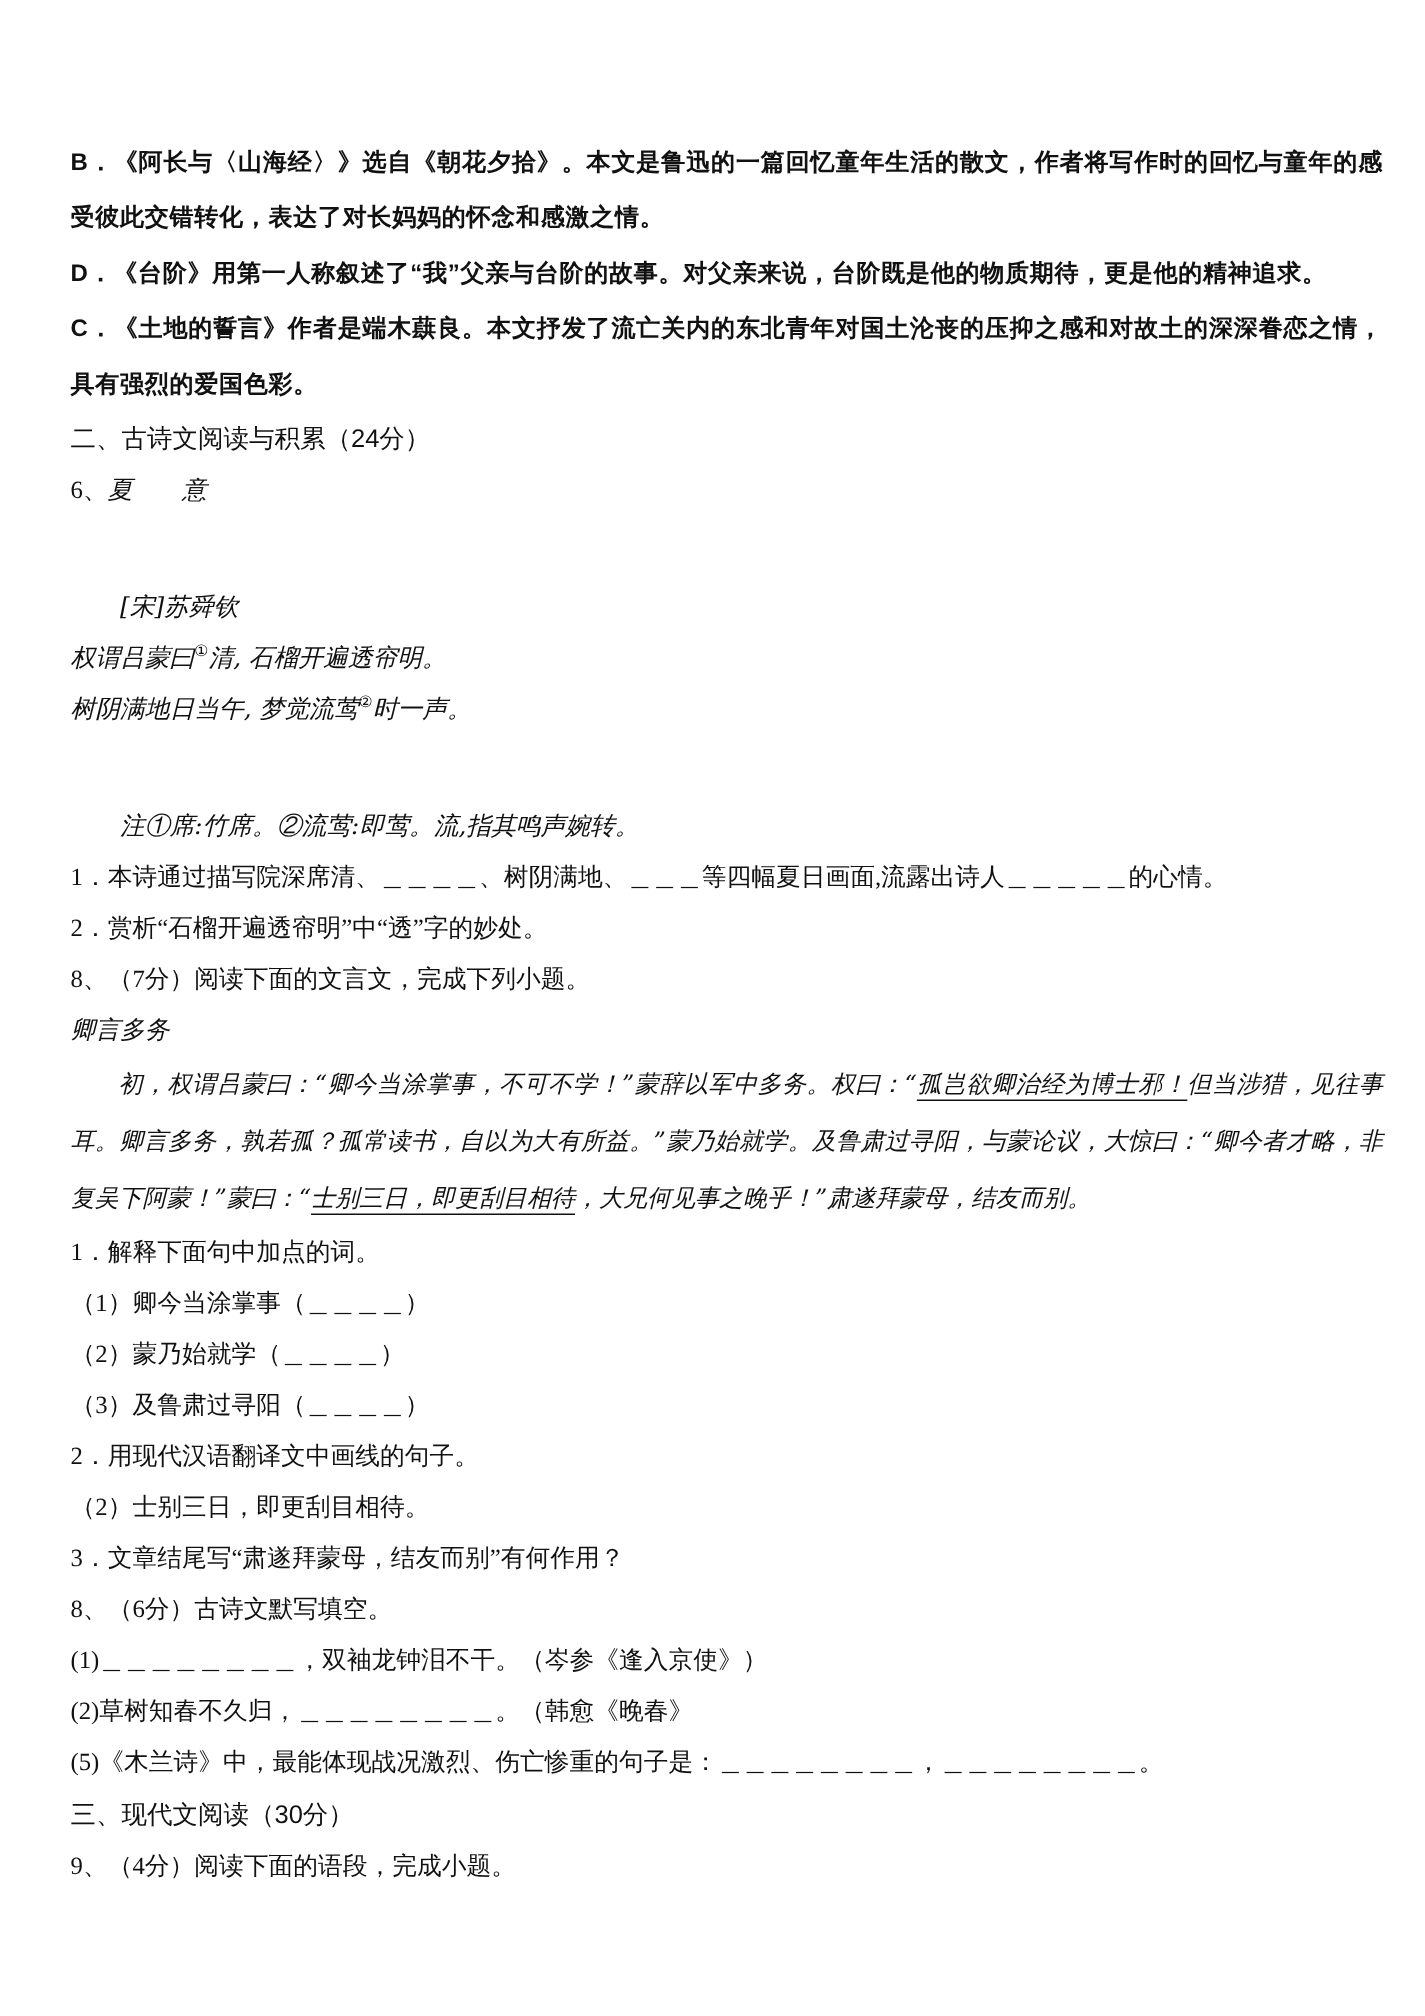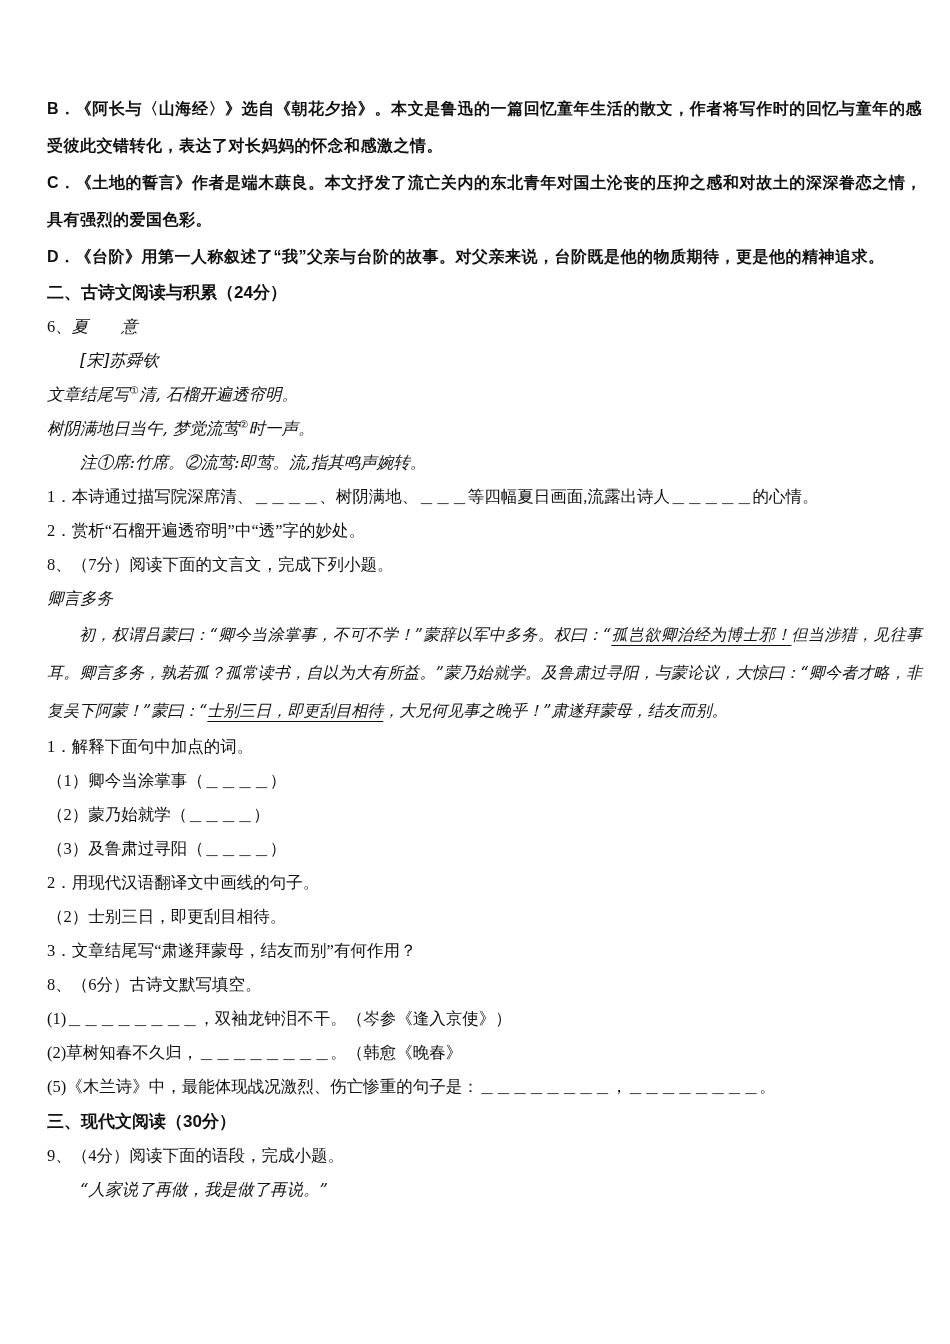--- a/index.html
+++ b/index.html
@@ -22,59 +22,59 @@
     font-family: "Liberation Sans", "DejaVu Sans", sans-serif;
     font-weight: 700;
     font-size: 16px;
     line-height: 37px;
     text-align: justify;
     letter-spacing: 0.5px;
   }
   
   .heading {
     font-family: "Liberation Sans", "DejaVu Sans", sans-serif;
-    font-weight: 700;
+    font-weight: 400;
     font-size: 17px;
     line-height: 34px;
     margin-top: 1px;
   }
   
   .line { line-height: 34px; }
   
   .kai {
     font-family: "DejaVu Serif", "Liberation Serif", serif;
     font-style: italic;
     font-weight: 400;
   }
-  .indent2 { text-indent: 2em; }
+  .indent2 { text-indent: 2em; margin-top: 44px; }
   .passage {
     line-height: 38px;
     text-align: justify;
     text-indent: 2em;
     font-size: 16px;
   }
   .uline { text-decoration: underline; text-underline-offset: 5px; text-decoration-thickness: 1px; font-style: italic; }
   .bold { font-weight: 400; }
   sup.note-ref { font-size: 10.5px; vertical-align: super; line-height: 0; font-style: normal; }
 </style>
 </head>
 <body>
 
 <div class="page">
 
   <p class="opt"><span>B．</span><span>《阿长与〈山海经〉》选自《朝花夕拾》。本文是鲁迅的一篇回忆童年生活的散文，作者将写作时的回忆与童年的感受彼此交错转化，表达了对长妈妈的怀念和感激之情。</span></p>
+  <p class="opt"><span>D．</span><span>《台阶》用第一人称叙述了“我”父亲与台阶的故事。对父亲来说，台阶既是他的物质期待，更是他的精神追求。</span></p>
   <p class="opt"><span>C．</span><span>《土地的誓言》作者是端木蕻良。本文抒发了流亡关内的东北青年对国土沦丧的压抑之感和对故土的深深眷恋之情，具有强烈的爱国色彩。</span></p>
-  <p class="opt"><span>D．</span><span>《台阶》用第一人称叙述了“我”父亲与台阶的故事。对父亲来说，台阶既是他的物质期待，更是他的精神追求。</span></p>
 
   <p class="heading">二、古诗文阅读与积累（24分）</p>
 
   <p class="line"><span>6、</span><span class="kai">夏　　意</span></p>
   <p class="line kai indent2">[宋]苏舜钦</p>
 
-  <p class="line kai"><span>文章结尾写</span><sup class="note-ref">①</sup><span>清, 石榴开遍透帘明。</span></p>
+  <p class="line kai"><span>权谓吕蒙曰</span><sup class="note-ref">①</sup><span>清, 石榴开遍透帘明。</span></p>
   <p class="line kai"><span>树阴满地日当午, 梦觉流莺</span><sup class="note-ref">②</sup><span>时一声。</span></p>
   <p class="line kai indent2">注①席:竹席。②流莺:即莺。流,指其鸣声婉转。</p>
 
   <p class="line">1．本诗通过描写院深席清、＿＿＿＿、树阴满地、＿＿＿等四幅夏日画面,流露出诗人＿＿＿＿＿的心情。</p>
   <p class="line">2．赏析“石榴开遍透帘明”中“透”字的妙处。</p>
 
   <p class="line">8、（7分）阅读下面的文言文，完成下列小题。</p>
   <p class="line kai">卿言多务</p>
 
   <p class="passage kai"><span>初，权谓吕蒙曰：“卿今当涂掌事，不可不学！”蒙辞以军中多务。权曰：“</span><span class="uline">孤岂欲卿治经为博士邪！</span><span>但当涉猎，见往事耳。卿言多务，孰若孤？孤常读书，自以为大有所益。”蒙乃始就学。及鲁肃过寻阳，与蒙论议，大惊曰：“卿今者才略，非复吴下阿蒙！”蒙曰：“</span><span class="uline">士别三日，即更刮目相待</span><span>，大兄何见事之晚乎！”肃遂拜蒙母，结友而别。</span></p>

